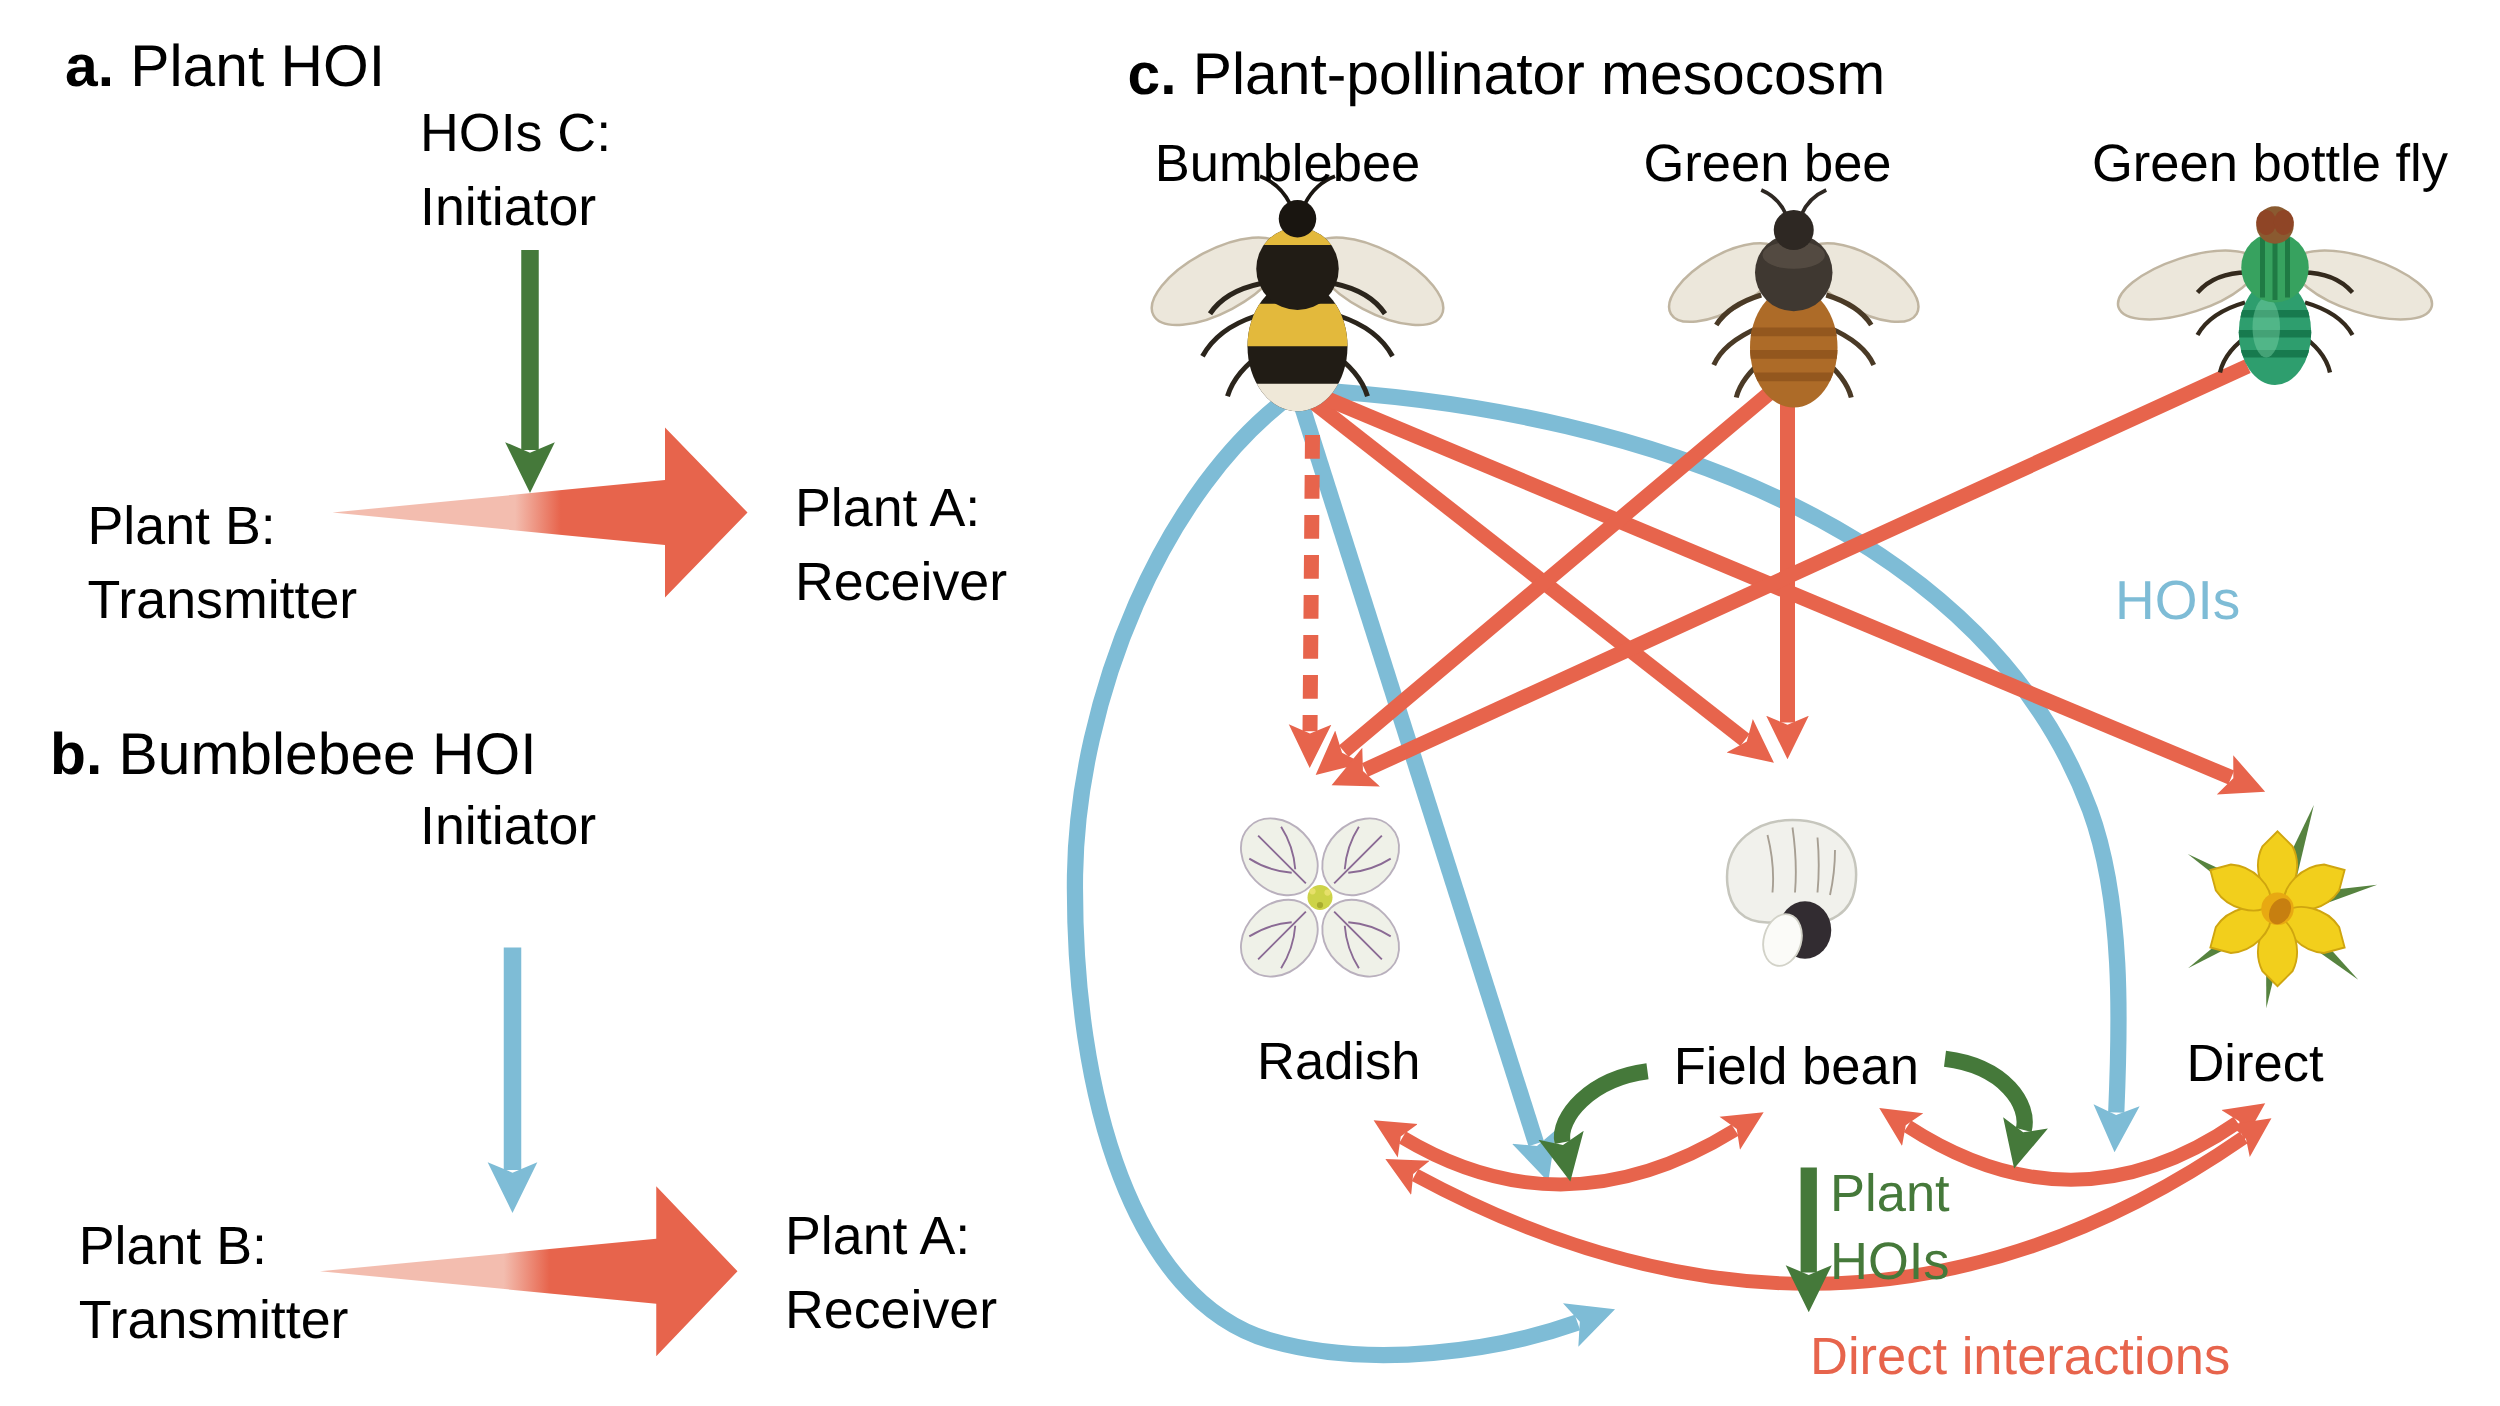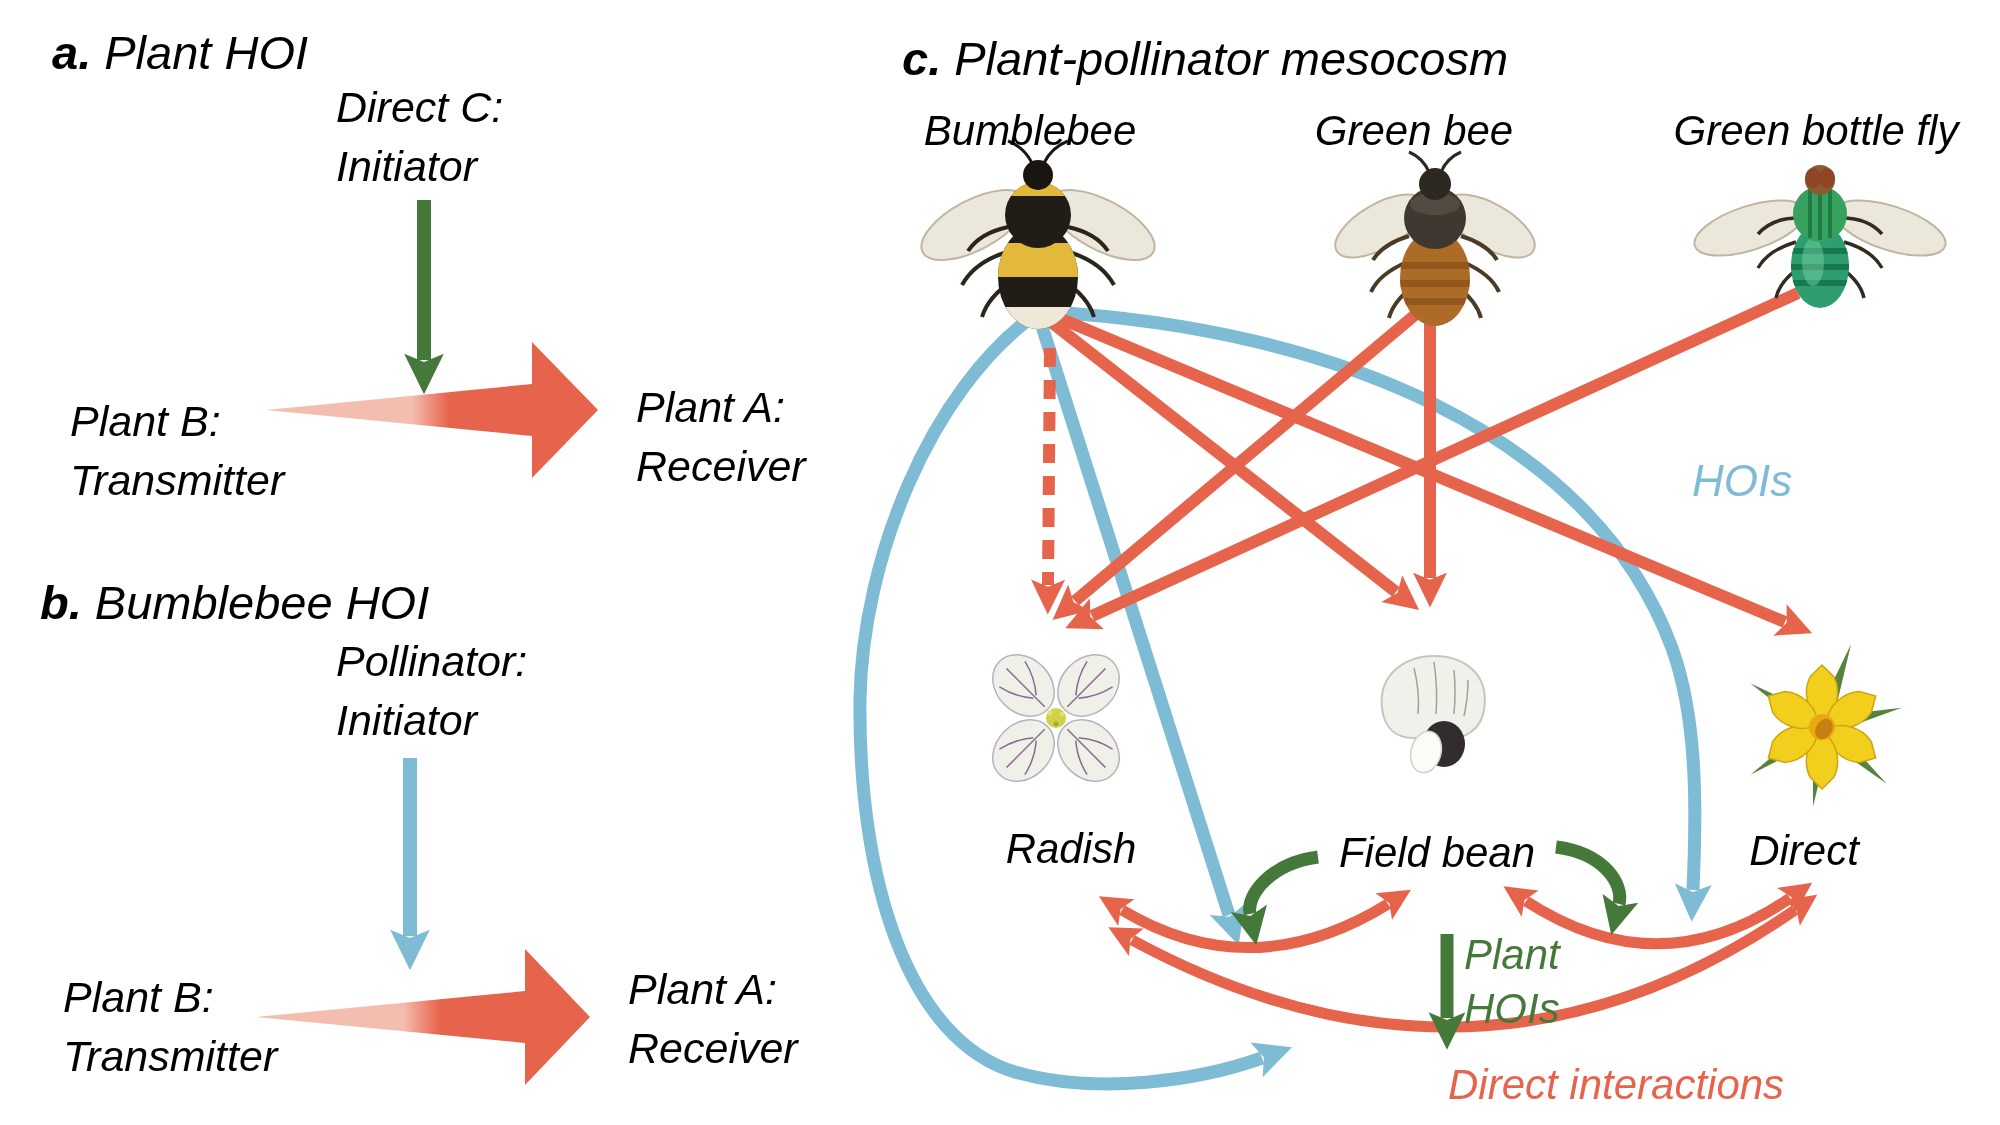--- a/index.html
+++ b/index.html
@@ -1,18 +1,18 @@
 <!DOCTYPE html>
 <html style="--red: #E7644C; --red_light: #F3BDAF; --blue: #7EBCD6; --green: #45793A; --text: #000000;"><head>
 <meta charset="utf-8">
 <style>
   html,body{margin:0;padding:0;background:#ffffff;}
   body{width:2000px;height:1125px;position:relative;overflow:hidden;
        font-family:"Liberation Sans", sans-serif;color:#000;}
-  .t{position:absolute;white-space:nowrap;line-height:1.3;font-style:italic;}
+  .t{position:absolute;white-space:nowrap;line-height:1.3;}
   .title{font-size:47px;}
   .title b{font-weight:bold;}
   .lbl{font-size:42px;text-align:center;}
   .pair{font-size:43px;line-height:1.38;}
   .center{transform:translateX(-50%);}
   .blue-text{color:var(--blue);font-size:44px;line-height:1.32;}
   .green-text{color:var(--green);font-size:42px;line-height:1.28;}
   .red-text{color:var(--red);font-size:42px;}
   svg{position:absolute;left:0;top:0;}
   .ln-red{stroke:var(--red);fill:none;}
@@ -228,38 +228,37 @@
     <circle cx="0" cy="0" r="13" fill="#e8a912"></circle>
     <ellipse cx="2" cy="2" rx="8" ry="11" fill="#c77f10" transform="rotate(30 2 2)"></ellipse>
   </g>
 </svg>
 
 <div class="t title" style="left:52px;top:22px;">
   <b>a.</b>
   <span>Plant HOI</span>
 </div>
 <div class="t pair" style="left:336px;top:78px;">
-  <div>Direct C:</div>
+  <div>HOIs C:</div>
   <div>Initiator</div>
 </div>
 <div class="t pair" style="left:70px;top:392px;">
   <div>Plant B:</div>
   <div>Transmitter</div>
 </div>
 <div class="t pair" style="left:636px;top:378px;">
   <div>Plant A:</div>
   <div>Receiver</div>
 </div>
 
 <div class="t title" style="left:40px;top:572px;">
   <b>b.</b>
   <span>Bumblebee HOI</span>
 </div>
 <div class="t pair" style="left:336px;top:632px;">
-  <div>Pollinator:</div>
   <div>Initiator</div>
 </div>
 <div class="t pair" style="left:63px;top:968px;">
   <div>Plant B:</div>
   <div>Transmitter</div>
 </div>
 <div class="t pair" style="left:628px;top:960px;">
   <div>Plant A:</div>
   <div>Receiver</div>
 </div>

